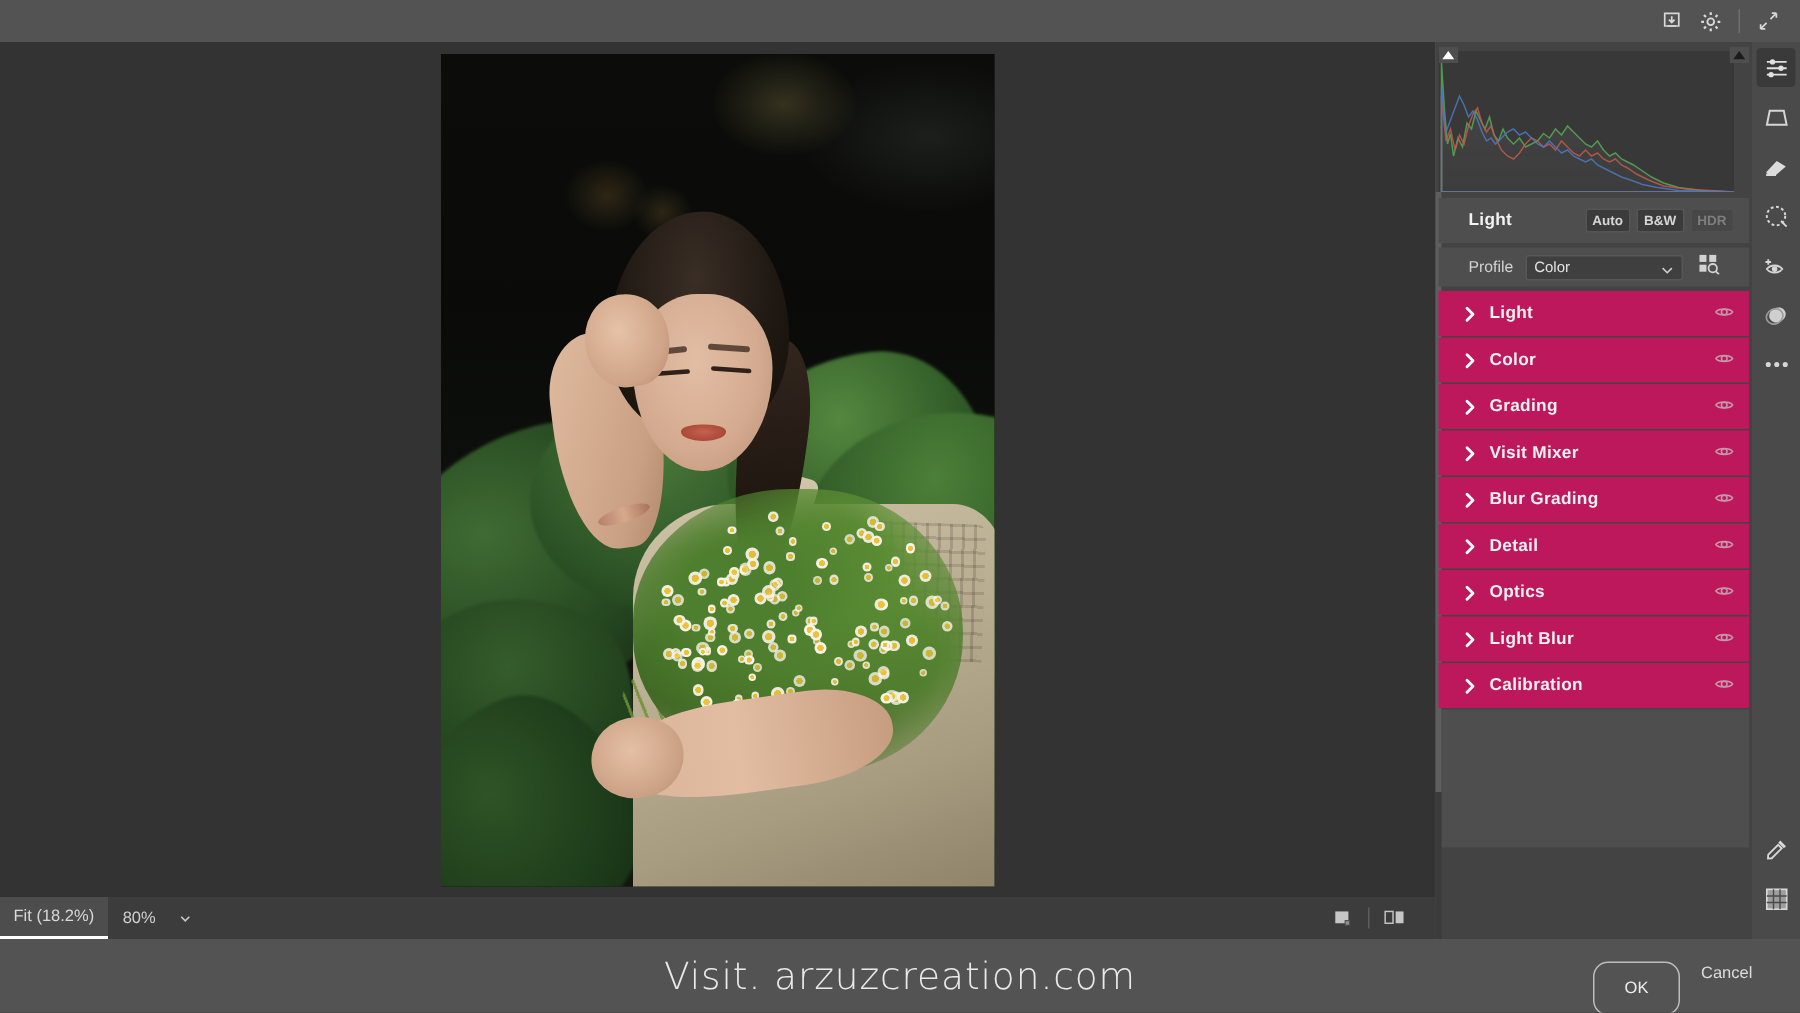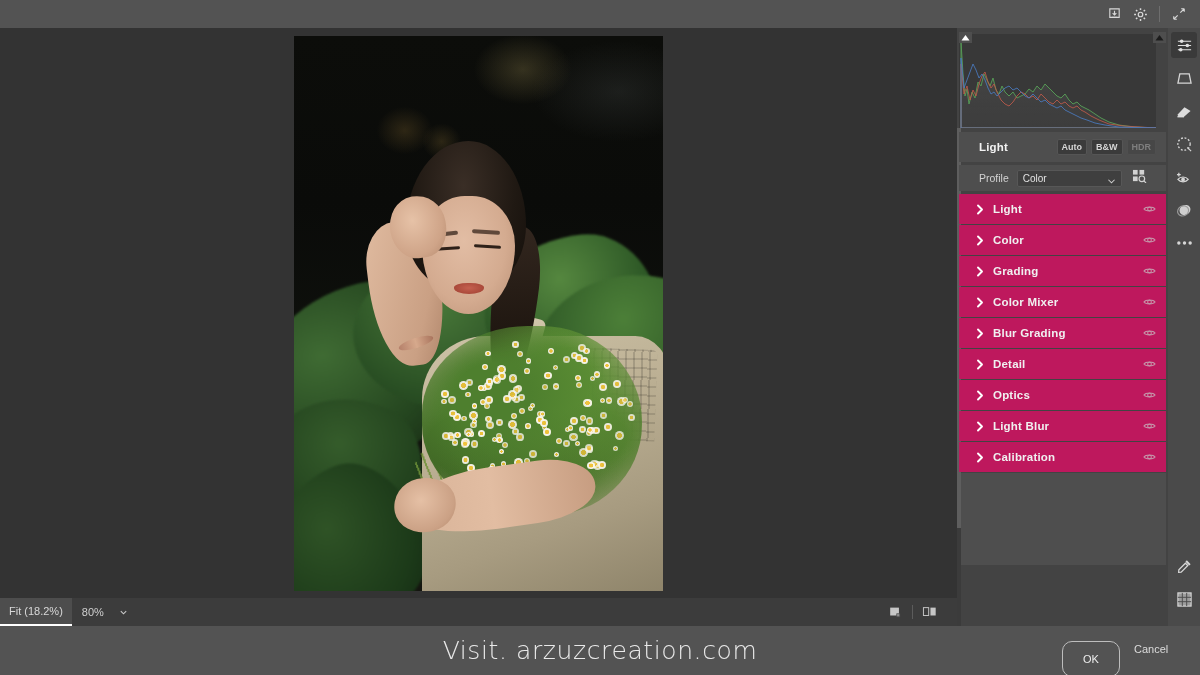--- a/index.html
+++ b/index.html
@@ -608,21 +608,21 @@
               <path d="M1 5c2-2.8 10-2.8 12 0-2 2.8-10 2.8-12 0z" fill="none" stroke="#c8c8c8" stroke-width="1.1"></path>
               <circle cx="7" cy="5" r="2" fill="none" stroke="#c8c8c8" stroke-width="1.1"></circle>
             </svg></span>
         </div>
         <div class="sec">
           <span class="sec-chev">
             <svg width="10" height="11" viewBox="0 0 10 11">
               <path d="M3 1.5L7 5.5L3 9.5" fill="none" stroke="#ffffff" stroke-width="1.9" stroke-linecap="round" stroke-linejoin="round"></path>
             </svg>
           </span>
-          <span class="sec-label">Color Mixer</span>
+          <span class="sec-label">Visit Mixer</span>
           <span class="sec-eye"><svg width="13" height="10" viewBox="0 0 14 10">
               <path d="M1 5c2-2.8 10-2.8 12 0-2 2.8-10 2.8-12 0z" fill="none" stroke="#c8c8c8" stroke-width="1.1"></path>
               <circle cx="7" cy="5" r="2" fill="none" stroke="#c8c8c8" stroke-width="1.1"></circle>
             </svg></span>
         </div>
         <div class="sec">
           <span class="sec-chev">
             <svg width="10" height="11" viewBox="0 0 10 11">
               <path d="M3 1.5L7 5.5L3 9.5" fill="none" stroke="#ffffff" stroke-width="1.9" stroke-linecap="round" stroke-linejoin="round"></path>
             </svg>

